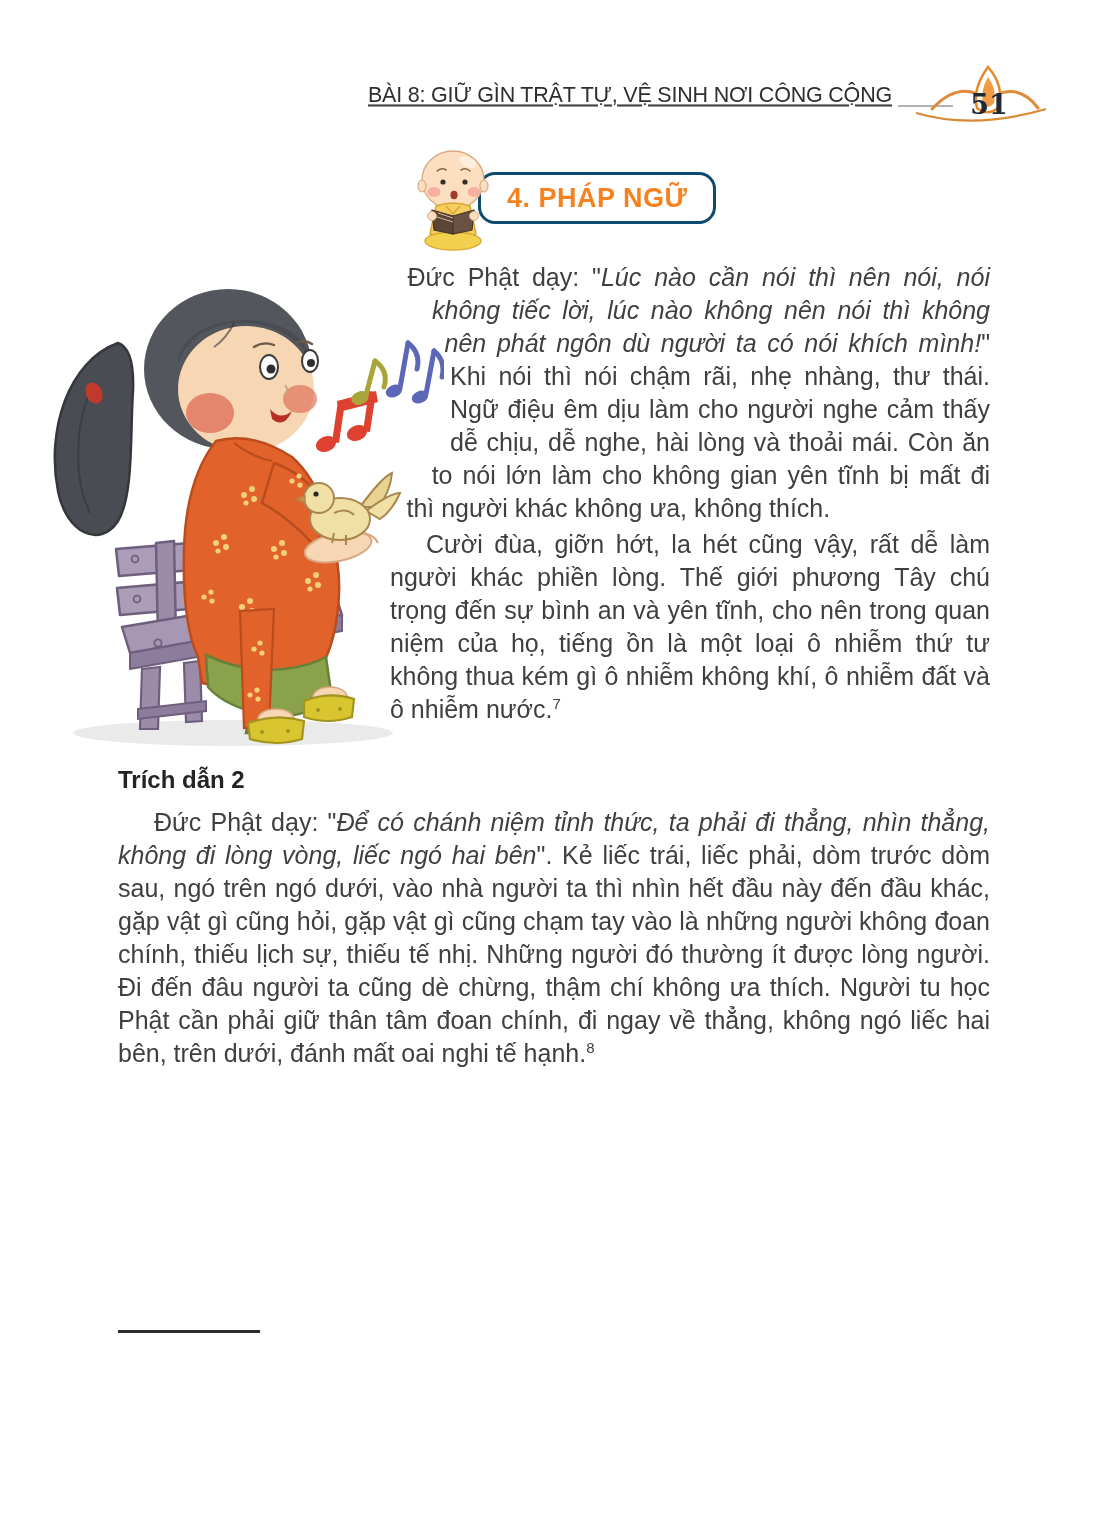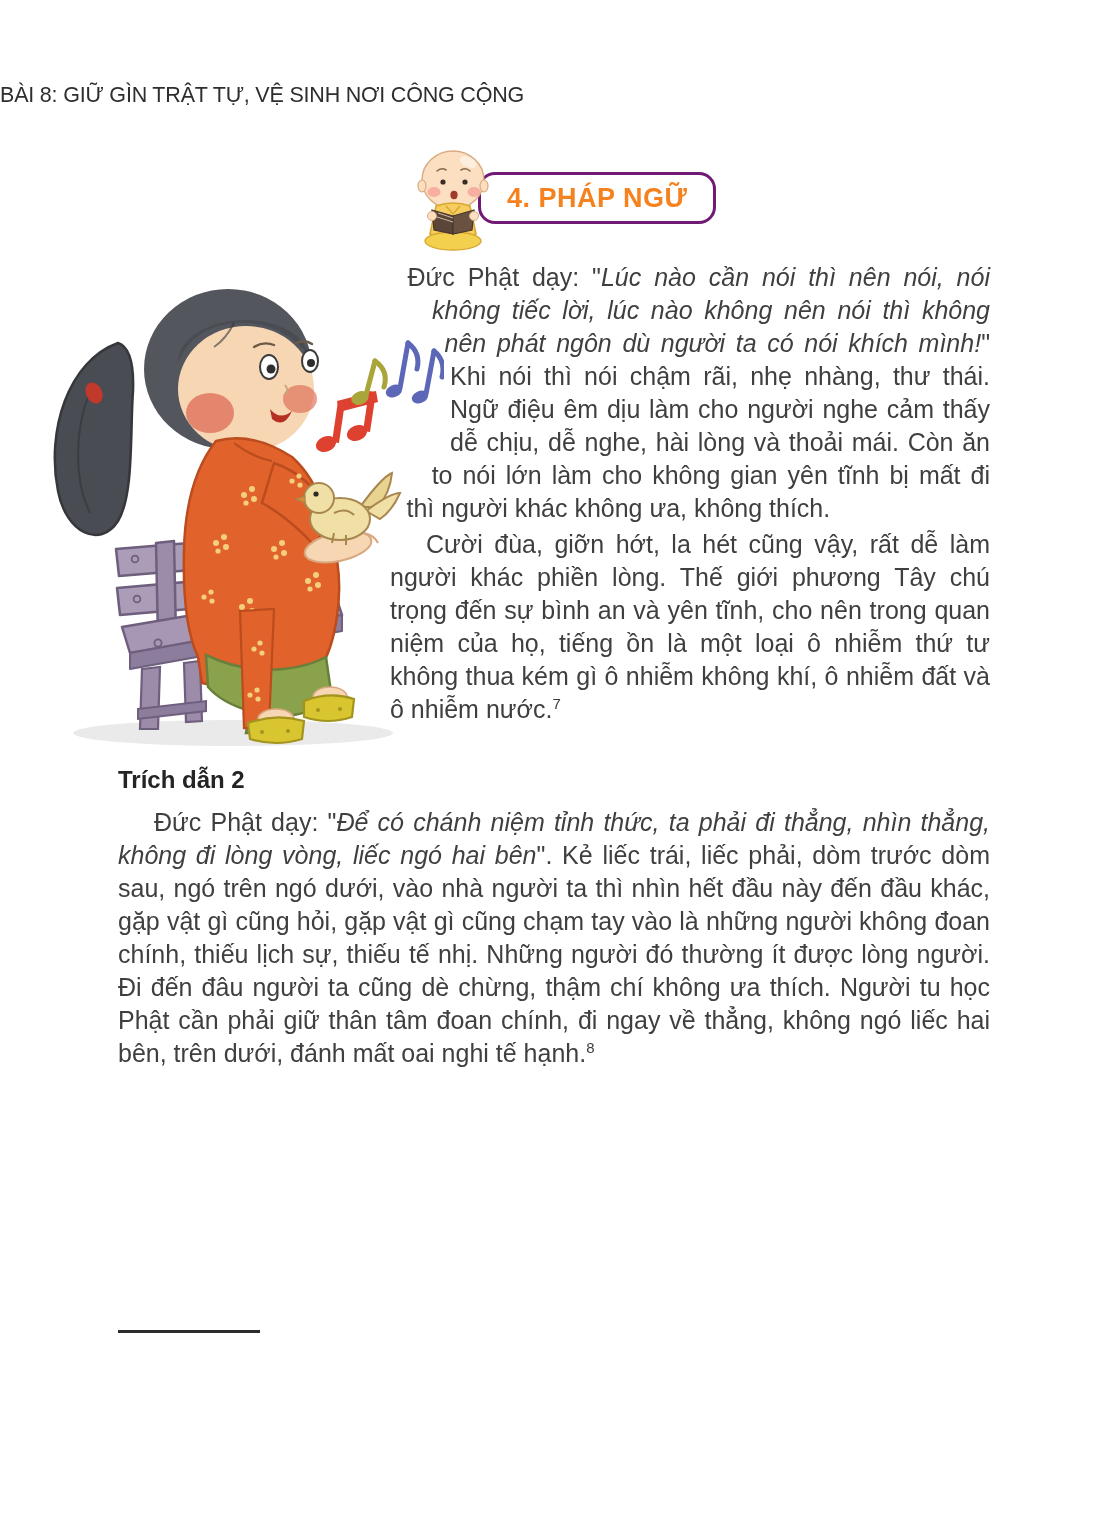--- a/index.html
+++ b/index.html
@@ -3,32 +3,32 @@
 <meta charset="utf-8">
 <style>
   html,body{margin:0;padding:0;}
   body{
     width:1106px;height:1531px;position:relative;background:#ffffff;
     font-family:"Liberation Sans",sans-serif;color:#3f3f3f;overflow:hidden;
   }
   
   .page-header{
     position:absolute;top:60px;left:0;right:58px;height:70px;
-    display:flex;align-items:center;gap:6px;
+    display:flex;justify-content:flex-end;align-items:center;gap:6px;text-decoration:underline;
   }
   .page-header .title{
     font-size:21.5px;letter-spacing:-0.2px;color:#2e2e2e;white-space:nowrap;
     transform:scaleY(1.05);
   }
   .lotus-wrap{width:150px;height:64px;flex:0 0 auto;}
   
   .badge-area{position:absolute;top:142px;left:0;width:1106px;height:115px;}
   .badge{
     position:absolute;left:478px;top:30px;height:52px;min-width:176px;
-    background:#fff;border:3px solid #701a75;border-radius:17px;
+    background:#fff;border:3px solid #0c4a6e;border-radius:17px;
     display:flex;align-items:center;justify-content:center;padding:0 26px;
     box-sizing:border-box;
   }
   .badge span{font-size:27px;font-weight:bold;color:#f5821f;letter-spacing:0.5px;white-space:nowrap;}
   .monk-wrap{position:absolute;left:412px;top:0;width:82px;height:112px;}
   
   .main{position:absolute;left:118px;top:261px;width:872px;}
   h2.sec{
     margin:0 0 12px 0;font-size:24px;line-height:28px;font-weight:bold;color:#242424;
   }
@@ -54,20 +54,31 @@
     margin:0;font-size:18.5px;line-height:26.5px;text-align:justify;
     color:#3a3a3a;text-indent:34px;
   }
   p.fn em{font-style:italic;}
 </style>
 </head>
 <body>
 
 <div class="page-header">
   <span class="title">BÀI 8: GIỮ GÌN TRẬT TỰ, VỆ SINH NƠI CÔNG CỘNG</span>
+  <span class="lotus-wrap">
+    <svg viewBox="0 0 150 64" width="150" height="64" aria-hidden="true">
+      <line x1="0" y1="43" x2="55" y2="43" stroke="#9a9a9a" stroke-width="1.6"></line>
+      <path d="M 18,50 Q 76,67 148,46" fill="none" stroke="#d98a34" stroke-width="2.2"></path>
+      <path d="M 34,46 Q 58,20 82,32" fill="none" stroke="#e08a3c" stroke-width="3" stroke-linecap="round"></path>
+      <path d="M 98,32 Q 122,21 140,45" fill="none" stroke="#e08a3c" stroke-width="3" stroke-linecap="round"></path>
+      <path d="M 90,4 Q 74,26 79,45 Q 90,54 101,44 Q 106,22 90,4 Z" fill="#ffffff" stroke="#e78a2e" stroke-width="2.5"></path>
+      <path d="M 90,14 Q 82,28 85,41 Q 90,47 96,40 Q 99,26 90,14 Z" fill="#f09c45" stroke="none"></path>
+      <text x="91" y="51" text-anchor="middle" font-family="DejaVu Serif, serif" font-size="27" font-weight="bold" fill="#212836">51</text>
+    </svg>
+  </span>
 </div>
 
 <div class="badge-area">
   <div class="badge">
     <span>4. PHÁP NGỮ</span>
   </div>
   <span class="monk-wrap">
     <svg viewBox="0 0 82 112" width="82" height="112" aria-hidden="true">
 
       <ellipse cx="41" cy="38" rx="31" ry="29" fill="#fbdfc0" stroke="#d8ab80" stroke-width="1.4"></ellipse>

